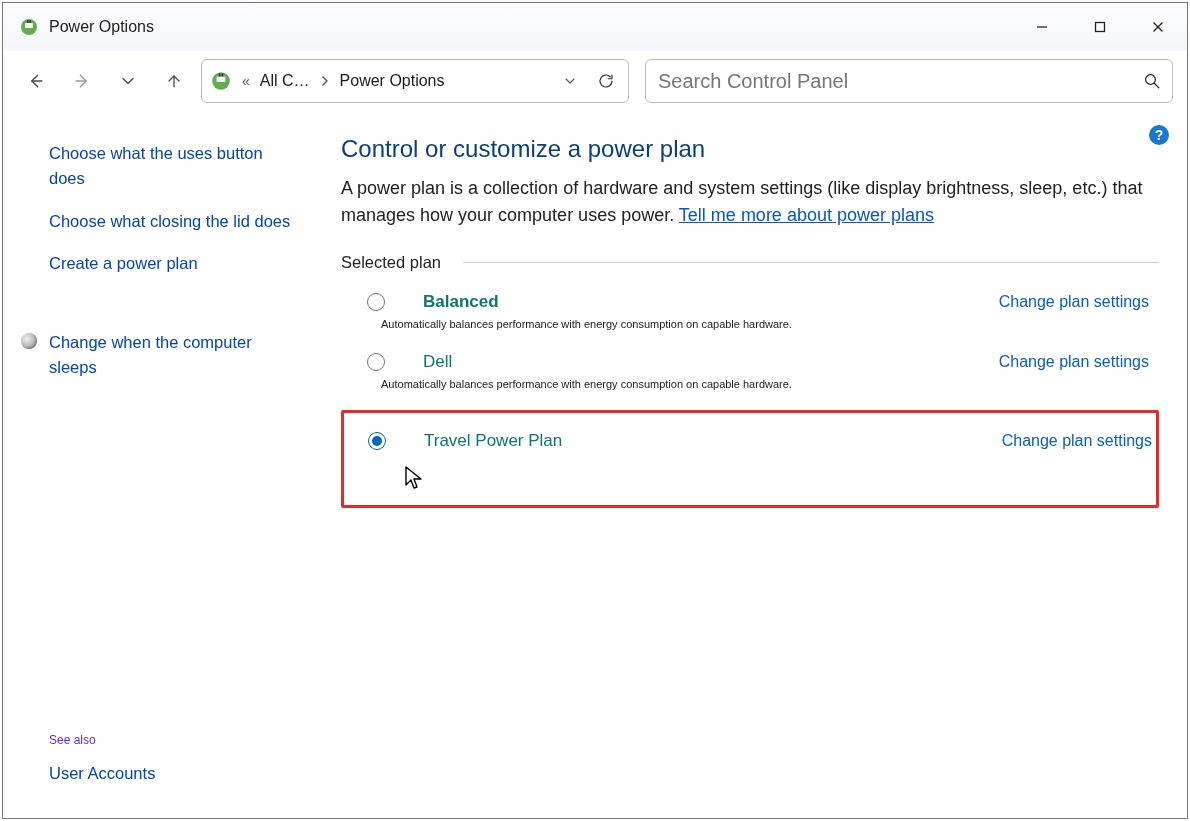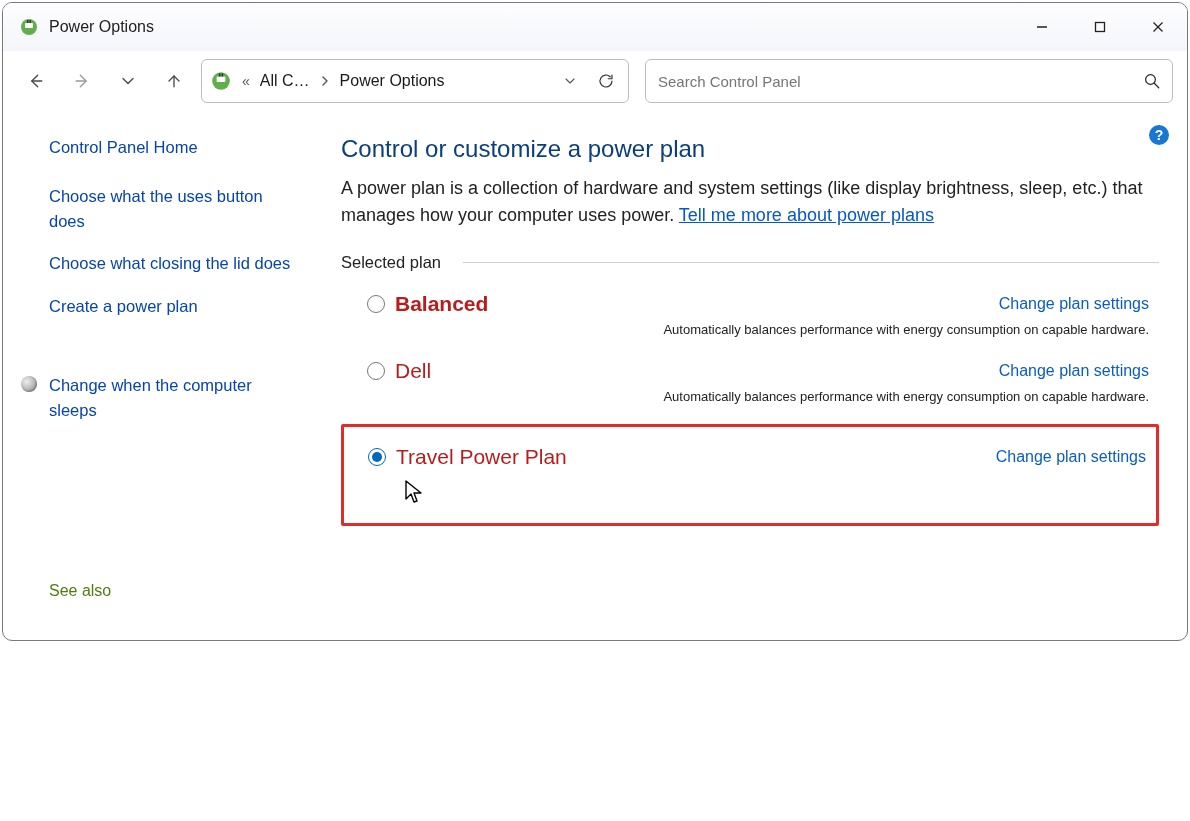--- a/index.html
+++ b/index.html
@@ -7,23 +7,23 @@
   body {
     width: 1190px;
     height: 821px;
     font-family: "Segoe UI", Arial, sans-serif;
     font-size: 15px;
     color: #1a1a1a;
     background: #fff;
   }
   .window {
     width: 1186px;
-    height: 639px;
+    height: 817px;
     border: 1px solid #787878;
-    border-radius: 10px;
+    border-radius: 0;
     overflow: hidden;
     background: #fff;
     position: relative;
     margin: 2px;
   }
   
   .titlebar {
     display: flex;
     align-items: center;
     height: 48px;
@@ -66,21 +66,21 @@
   .addrbox .sep svg { width:10px; height:10px; stroke:#555;}
   .addrbox .grow { flex:1; }
   .addrbox .dd { width:28px; display:flex; justify-content:center;}
   .addrbox .refresh { width:32px; display:flex; justify-content:center;}
   .searchbox {
     flex: 1 1 auto; height:44px; border:1px solid #bcbcbc; border-radius:6px;
     display:flex; align-items:center; padding:0 10px; gap:8px;
     margin-left:8px;
   }
   .searchbox input {
-    border:none; outline:none; font-size:15px; color:#333; flex:1;
+    border:none; outline:none; font-size:20px; color:#333; flex:1;
     background:transparent;
   }
   .searchbox input::placeholder { color:#767676; }
   .searchbox .sicon { width:20px; color:#333; display:flex; justify-content:center;}
 
   .help-icon {
     position:absolute; top:122px; right:18px;
     width:20px; height:20px; border-radius:50%;
     background:#1976d2; color:#fff; font-weight:bold;
     display:flex; align-items:center; justify-content:center;
@@ -101,21 +101,21 @@
     margin-bottom: 18px; line-height:1.5;
   }
   .sidebar .bullet-row { position:relative;margin-top:36px; }
   .sidebar .bullet {
     position:absolute; left:-28px; top:3px;
     width:16px; height:16px; border-radius:50%;
     background: radial-gradient(circle at 35% 35%, #eee, #888);
     box-shadow: inset -1px -1px 2px rgba(0,0,0,.3);
   }
   .sidebar .pushdown { flex:1; }
-  .seealso-h { color:#4d7c0f; font-size:16px; margin-bottom:14px;}
+  .seealso-h { color:#6d28d9; font-size:12px; margin-bottom:14px;}
   
   .main {
     flex:1; padding: 18px 28px 20px 18px;
   }
   h1.page-title {
     color:#0a3e7d; font-weight:400; font-size:24px; margin:0 0 12px 0;
   }
   .desc { font-size:18px; color:#222; line-height:1.5; max-width: 820px;}
   .desc a { color:#0558c7; text-decoration:underline;}
   
@@ -124,37 +124,37 @@
   }
   .fieldset-label .lbl { font-size:16.5px; color:#222; white-space:nowrap;}
   .fieldset-label .line { flex:1; height:1px; background:#cfcfcf;}
   
   .plan {
     padding: 6px 10px 16px 26px;
   }
   .plan.highlighted {
     border:3px solid #e22b2b;
     border-radius:2px;
-    padding: 18px 10px 54px 24px;
+    padding: 18px 4px 54px 24px;
     margin-top: 4px;
     position:relative;
   }
   .plan-row1 { display:flex; align-items:center; gap:10px;}
   .radio {
     width:18px; height:18px; border:1.5px solid #777; border-radius:50%;
     display:flex; align-items:center; justify-content:center; flex:0 0 18px;
     background:#fff;
   }
   .radio.checked { border-color:#0067c0;}
   .radio .dot { width:10px; height:10px; border-radius:50%; background:#0067c0;}
-  .plan-name { font-size:21px; color:#b91c1c;}
+  .plan-name { font-size:17px; color:#0f766e;margin-left:28px;}
   .plan-name.bold { font-weight:600;}
   .plan-row1 .grow { flex:1;}
   .change-link { color:#0a5ec0; font-size:16px; text-decoration:none;}
-  .plan-desc { margin-left:14px; font-size:13px; color:#222; margin-top:6px;text-align:right;}
+  .plan-desc { margin-left:14px; font-size:11px; color:#222; margin-top:6px;}
   
   .cursor {
     position:absolute; left:60px; top:52px; pointer-events:none;
   }
   .cursor svg { width:20px; height:26px;}
 </style>
 </head>
 <body>
 
 <div class="window">
@@ -254,32 +254,32 @@
       </span>
     </div>
   </div>
 
   <div class="help-icon">
       <span>?</span>
     </div>
 
   <div class="content">
     <div class="sidebar">
-      <a href="#" class="navlink">Control Panel Home</a>
       <div style="height:6px;"></div>
       <a href="#" class="navlink">Choose what the uses button does</a>
       <a href="#" class="navlink">Choose what closing the lid does</a>
       <a href="#" class="navlink">Create a power plan</a>
       <div class="bullet-row">
         <span class="bullet"></span>
         <a href="#" class="navlink">Change when the computer sleeps</a>
       </div>
 
       <div class="pushdown"></div>
       <div class="seealso-h">See also</div>
+      <a href="#" class="navlink" style="margin-bottom:6px;">User Accounts</a>
     </div>
 
     <div class="main">
       <h1 class="page-title">Control or customize a power plan</h1>
       <div class="desc">
         <span>A power plan is a collection of hardware and system settings (like display brightness, sleep, etc.) that manages how your computer uses power. </span><a href="#">Tell me more about power plans</a>
       </div>
 
       <div class="fieldset-label">
         <span class="lbl">Selected plan</span>

